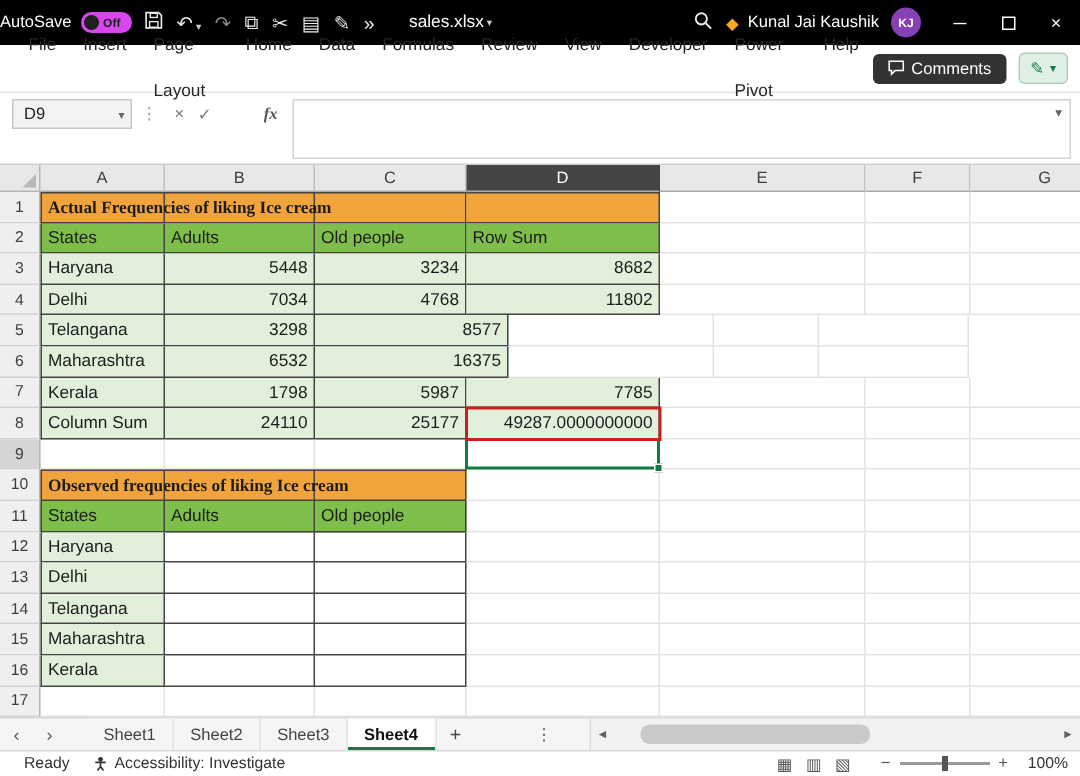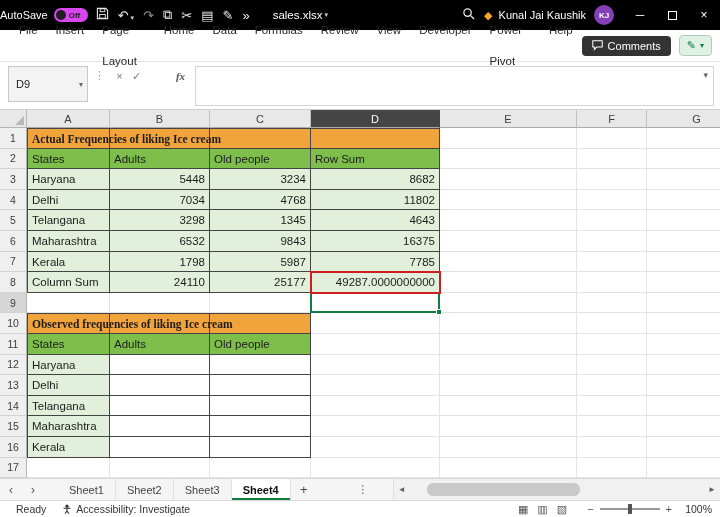--- a/index.html
+++ b/index.html
@@ -38,21 +38,21 @@
   .comments-pill{background:#333;color:#fff;border-radius:4px;font-size:11px;
     padding:4px 10px;display:flex;align-items:center;margin-right:8px;}
   .comments-pill svg{margin-right:5px;}
   .edit-pill{background:#DFF0E5;border:1px solid #AFCfBB;border-radius:4px;
     padding:3px 7px;display:flex;align-items:center;color:var(--accent);font-size:11px;}
   .edit-pill .chev{font-size:8px;margin-left:4px;}
 
   
   .formulabar{height:48px;background:#fff;border-bottom:1px solid #CFCFCF;display:flex;
     align-items:flex-start;padding:4px 6px 0 8px;}
-  .namebox{width:80px;height:36px;background:#F3F3F3;border:1px solid #C8C8C8;
+  .namebox{width:80px;height:20px;background:#F3F3F3;border:1px solid #C8C8C8;
     display:flex;align-items:center;font-size:11px;color:#222;padding:0 4px 0 7px;}
   .namebox .chev{margin-left:auto;font-size:8px;color:#666;}
   .fb-dots{color:#999;font-size:11px;margin:3px 6px 0 6px;}
   .fb-btn{width:17px;height:20px;display:flex;align-items:center;justify-content:center;
     color:#777;font-size:11px;}
   .fb-fx{font-style:italic;font-family:"Liberation Serif",serif;font-weight:bold;color:#555;margin-left:27px;}
   .formula-field{flex:1;height:40px;border:1px solid #D4D4D4;background:#fff;margin-left:6px;
     position:relative;display:flex;}
   .formula-field input{border:none;outline:none;flex:1;font-size:11.5px;padding:2px 18px 0 6px;
     font-family:"Liberation Sans",sans-serif;background:transparent;}
@@ -260,31 +260,29 @@
       <div class="cell light bordered num" style="width: 101px;">4768</div>
       <div class="cell light bordered num" style="width: 129px;">11802</div>
       <div class="cell" style="width: 137px;"></div>
       <div class="cell" style="width: 70px;"></div>
       <div class="cell" style="width: 100px;"></div>
     </div>
     <div class="grid-row">
       <div class="rowhead">5</div>
       <div class="cell light bordered edgeL" style="width: 83px;">Telangana</div>
       <div class="cell light bordered num" style="width: 100px;">3298</div>
-      <div class="cell light bordered num" style="width: 101px;">1345</div>
-      <div class="cell light bordered num" style="width: 129px;">4643</div>
+      <div class="cell light bordered num" style="width: 129px;">8577</div>
       <div class="cell" style="width: 137px;"></div>
       <div class="cell" style="width: 70px;"></div>
       <div class="cell" style="width: 100px;"></div>
     </div>
     <div class="grid-row">
       <div class="rowhead">6</div>
       <div class="cell light bordered edgeL" style="width: 83px;">Maharashtra</div>
       <div class="cell light bordered num" style="width: 100px;">6532</div>
-      <div class="cell light bordered num" style="width: 101px;">9843</div>
       <div class="cell light bordered num" style="width: 129px;">16375</div>
       <div class="cell" style="width: 137px;"></div>
       <div class="cell" style="width: 70px;"></div>
       <div class="cell" style="width: 100px;"></div>
     </div>
     <div class="grid-row">
       <div class="rowhead">7</div>
       <div class="cell light bordered edgeL" style="width: 83px;">Kerala</div>
       <div class="cell light bordered num" style="width: 100px;">1798</div>
       <div class="cell light bordered num" style="width: 101px;">5987</div>

